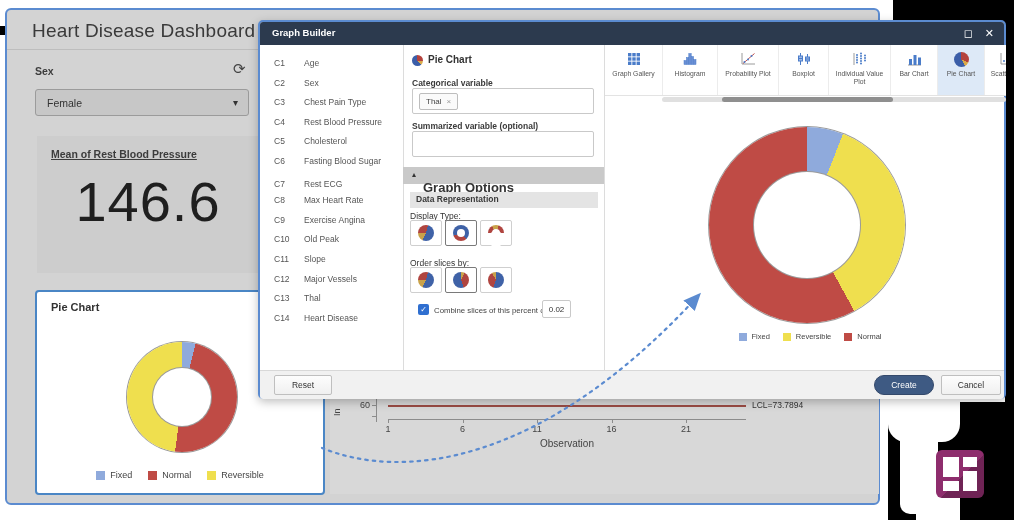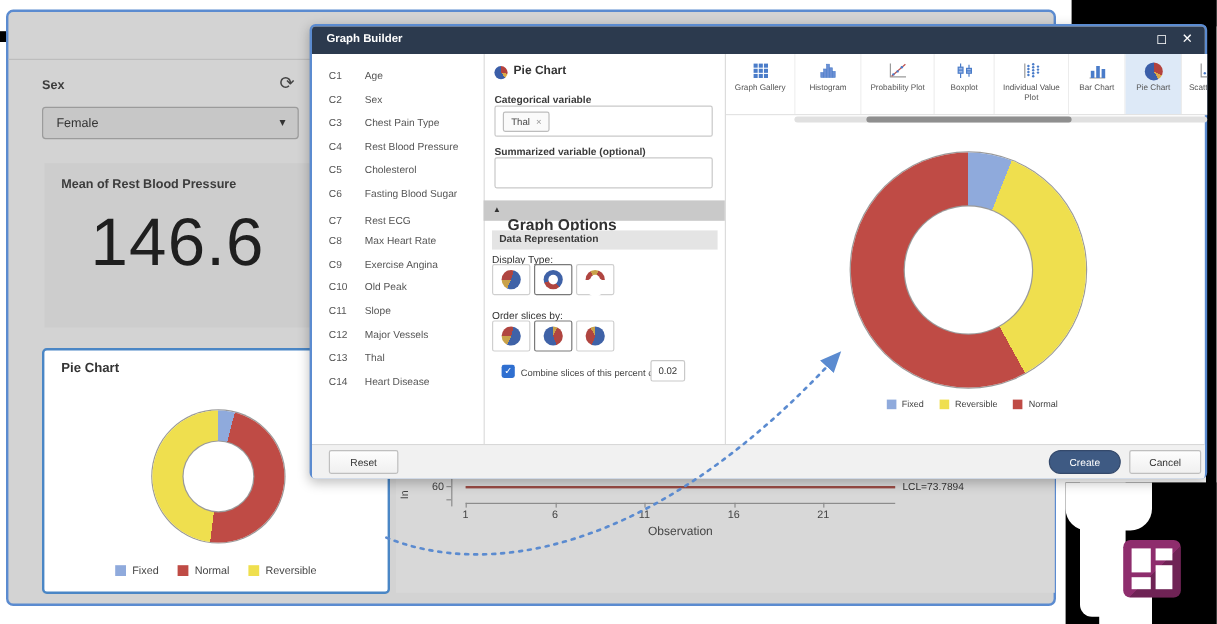--- a/index.html
+++ b/index.html
@@ -23,21 +23,21 @@
     background:#d3d3d3; border:2px solid #5b8bd0; border-radius:6px; z-index:1; }
   #dash-title { position:absolute; left:25px; top:10px; font-size:19px; color:#3a3a3a; font-weight:500; letter-spacing:.2px; }
   #dash-divider { position:absolute; left:0; top:39px; width:100%; height:1px; background:#bdbdbd; }
   #sex-label { position:absolute; left:28px; top:55px; font-size:10.5px; font-weight:700; color:#3c3c3c; }
   #refresh-icon { position:absolute; left:226px; top:50px; font-size:15px; color:#444; cursor:pointer; }
   #sex-dropdown { position:absolute; left:28px; top:79px; width:214px; height:27px; background:#c7c7c7;
     border:1px solid #9b9b9b; border-radius:3px; display:flex; align-items:center; cursor:pointer; }
   #sex-value { font-size:10.5px; color:#333; margin-left:11px; }
   #sex-caret { position:absolute; right:10px; top:7px; font-size:10px; color:#333; }
   #metric-card { position:absolute; left:30px; top:126px; width:222px; height:137px; background:#cdcdcd; }
-  #metric-label { position:absolute; left:14px; top:12px; font-size:10.5px; font-weight:700; color:#3c3c3c; }
+  #metric-label { position:absolute; left:14px; top:12px; font-size:10.5px; font-weight:700; color:#3c3c3c;text-decoration:underline; }
   #metric-value { position:absolute; left:0; top:33px; width:100%; text-align:center;
     font-size:56px; font-weight:400; color:#1f1f1f; letter-spacing:1px; }
 
   
   #chart-card { position:absolute; left:323px; top:292px; width:549px; height:192px; background:#d8d8d8; }
   #cc-ylab { position:absolute; left:2px; top:94px; width:14px; height:24px; overflow:hidden; }
   #cc-ylab span { display:block; transform:rotate(-90deg) translate(-6px,0); transform-origin:7px 7px;
     font-size:9px; color:#444; white-space:nowrap; }
   #cc-ytick { position:absolute; left:20px; top:98px; width:20px; text-align:right; font-size:9px; color:#444; }
   #cc-yaxis { position:absolute; left:46px; top:94px; width:1px; height:26px; background:#8c8c8c; }
@@ -160,20 +160,21 @@
 
   <div class="blk" id="blk-topright"></div>
   <div class="blk" id="blk-rightedge"></div>
   <div class="blk" id="blk-bottomright"></div>
   <div class="blk" id="blk-tick"></div>
   <div class="whiteblob" id="wb1"></div>
   <div class="whiteblob" id="wb2"></div>
   <div class="whiteblob" id="wb3"></div>
 
   <div id="dashboard">
+    <div id="dash-title">Heart Disease Dashboard</div>
     <div id="dash-divider"></div>
 
     <div id="sex-label">Sex</div>
     <div id="refresh-icon">⟳</div>
     <div id="sex-dropdown">
       <span id="sex-value">Female</span>
       <span id="sex-caret">▾</span>
     </div>
 
     <div id="metric-card">

